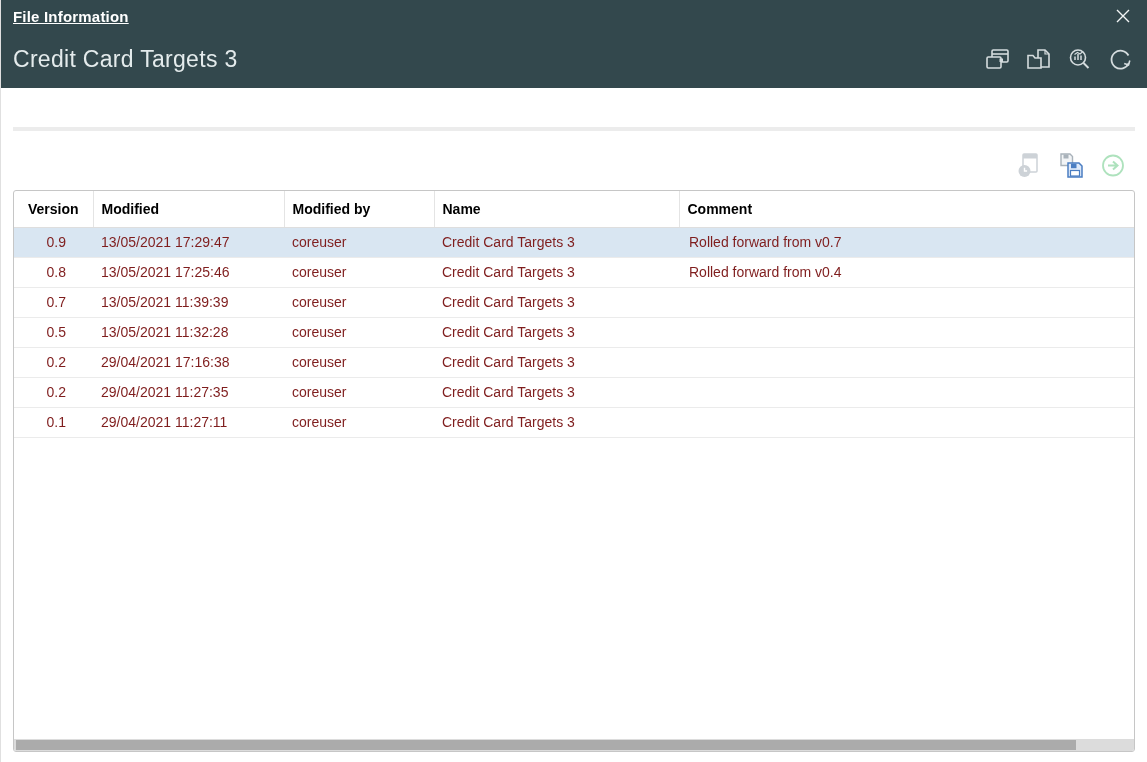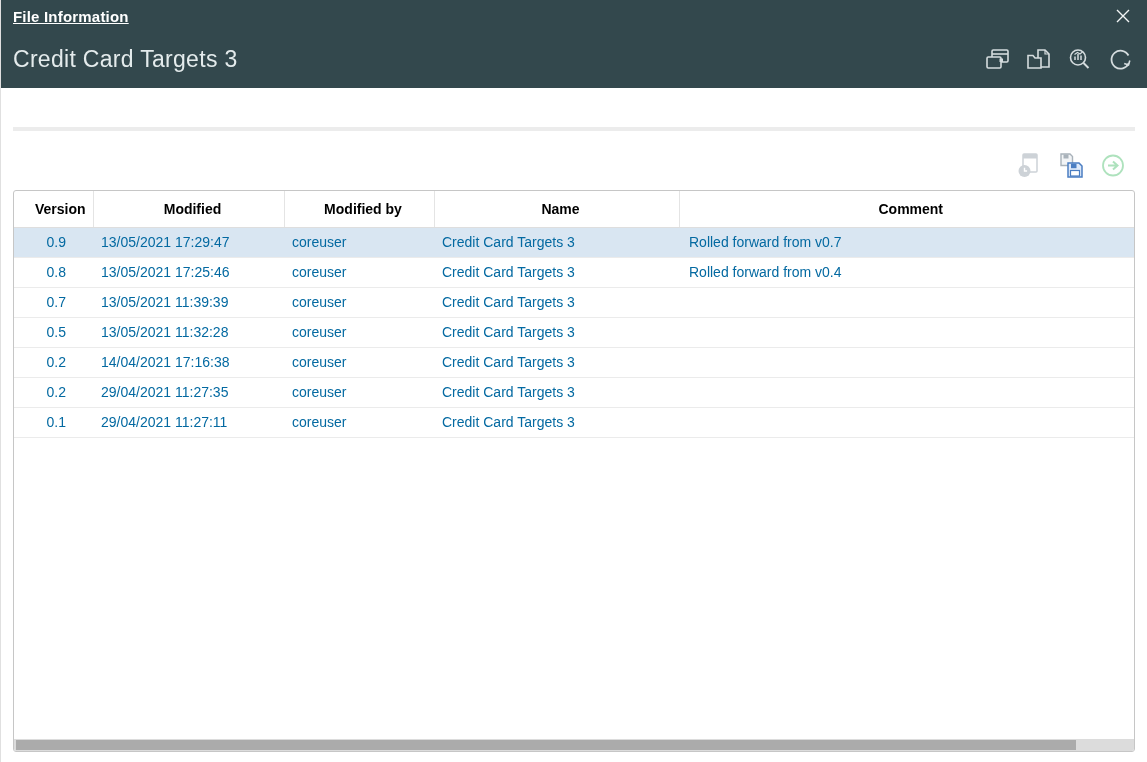--- a/index.html
+++ b/index.html
@@ -23,24 +23,24 @@
   .tab.active { color:#36454c; font-weight:700; border-bottom-color:#36454c; }
 
   
   .history-toolbar { position:absolute; top:153px; right:21px; display:flex; gap:16px; align-items:center; }
   .tool-btn { width:26px; height:29px; display:flex; align-items:center; justify-content:center; cursor:pointer; }
   .tool-btn.disabled { cursor:default; }
 
   
   .table-panel { position:absolute; top:190px; left:12px; width:1122px; height:562px; border:1px solid #c6c6c6; border-radius:3px; background:#ffffff; overflow:hidden; }
   table { width:100%; border-collapse:collapse; table-layout:fixed; font-size:14px; }
-  th { height:36px; border-bottom:1px solid #dedede; border-right:1px solid #e4e4e4; text-align:center; padding-left:8px; font-weight:600; color:#000000; font-size:14px; }
+  th { height:36px; border-bottom:1px solid #dedede; border-right:1px solid #e4e4e4; text-align:left; padding-left:8px; font-weight:600; color:#000000; font-size:14px; }
   th:last-child { border-right:none; }
   th.version-col { padding-left:14px; }
-  td { height:30px; border-bottom:1px solid #ebebeb; padding-left:8px; color:#0369a1; overflow:hidden; white-space:nowrap; }
+  td { height:30px; border-bottom:1px solid #ebebeb; padding-left:8px; color:#7f1d1d; overflow:hidden; white-space:nowrap; }
   td.version-cell { text-align:right; padding-right:27px; padding-left:0; }
   td.comment-cell { padding-left:10px; }
   tr.selected td { background:#d9e6f2; }
 
   
   .hscroll { position:absolute; left:0; right:0; bottom:0; height:13px; background:#dcdcdc; border-top:1px solid #ffffff; }
   .hscroll-thumb { position:absolute; left:2px; top:1px; bottom:1px; width:94.6%; background:#ababab; cursor:pointer; }
 </style>
 </head>
 <body>
@@ -176,21 +176,21 @@
           </tr>
           <tr>
             <td class="version-cell">0.5</td>
             <td>13/05/2021 11:32:28</td>
             <td>coreuser</td>
             <td>Credit Card Targets 3</td>
             <td class="comment-cell"></td>
           </tr>
           <tr>
             <td class="version-cell">0.2</td>
-            <td>14/04/2021 17:16:38</td>
+            <td>29/04/2021 17:16:38</td>
             <td>coreuser</td>
             <td>Credit Card Targets 3</td>
             <td class="comment-cell"></td>
           </tr>
           <tr>
             <td class="version-cell">0.2</td>
             <td>29/04/2021 11:27:35</td>
             <td>coreuser</td>
             <td>Credit Card Targets 3</td>
             <td class="comment-cell"></td>

